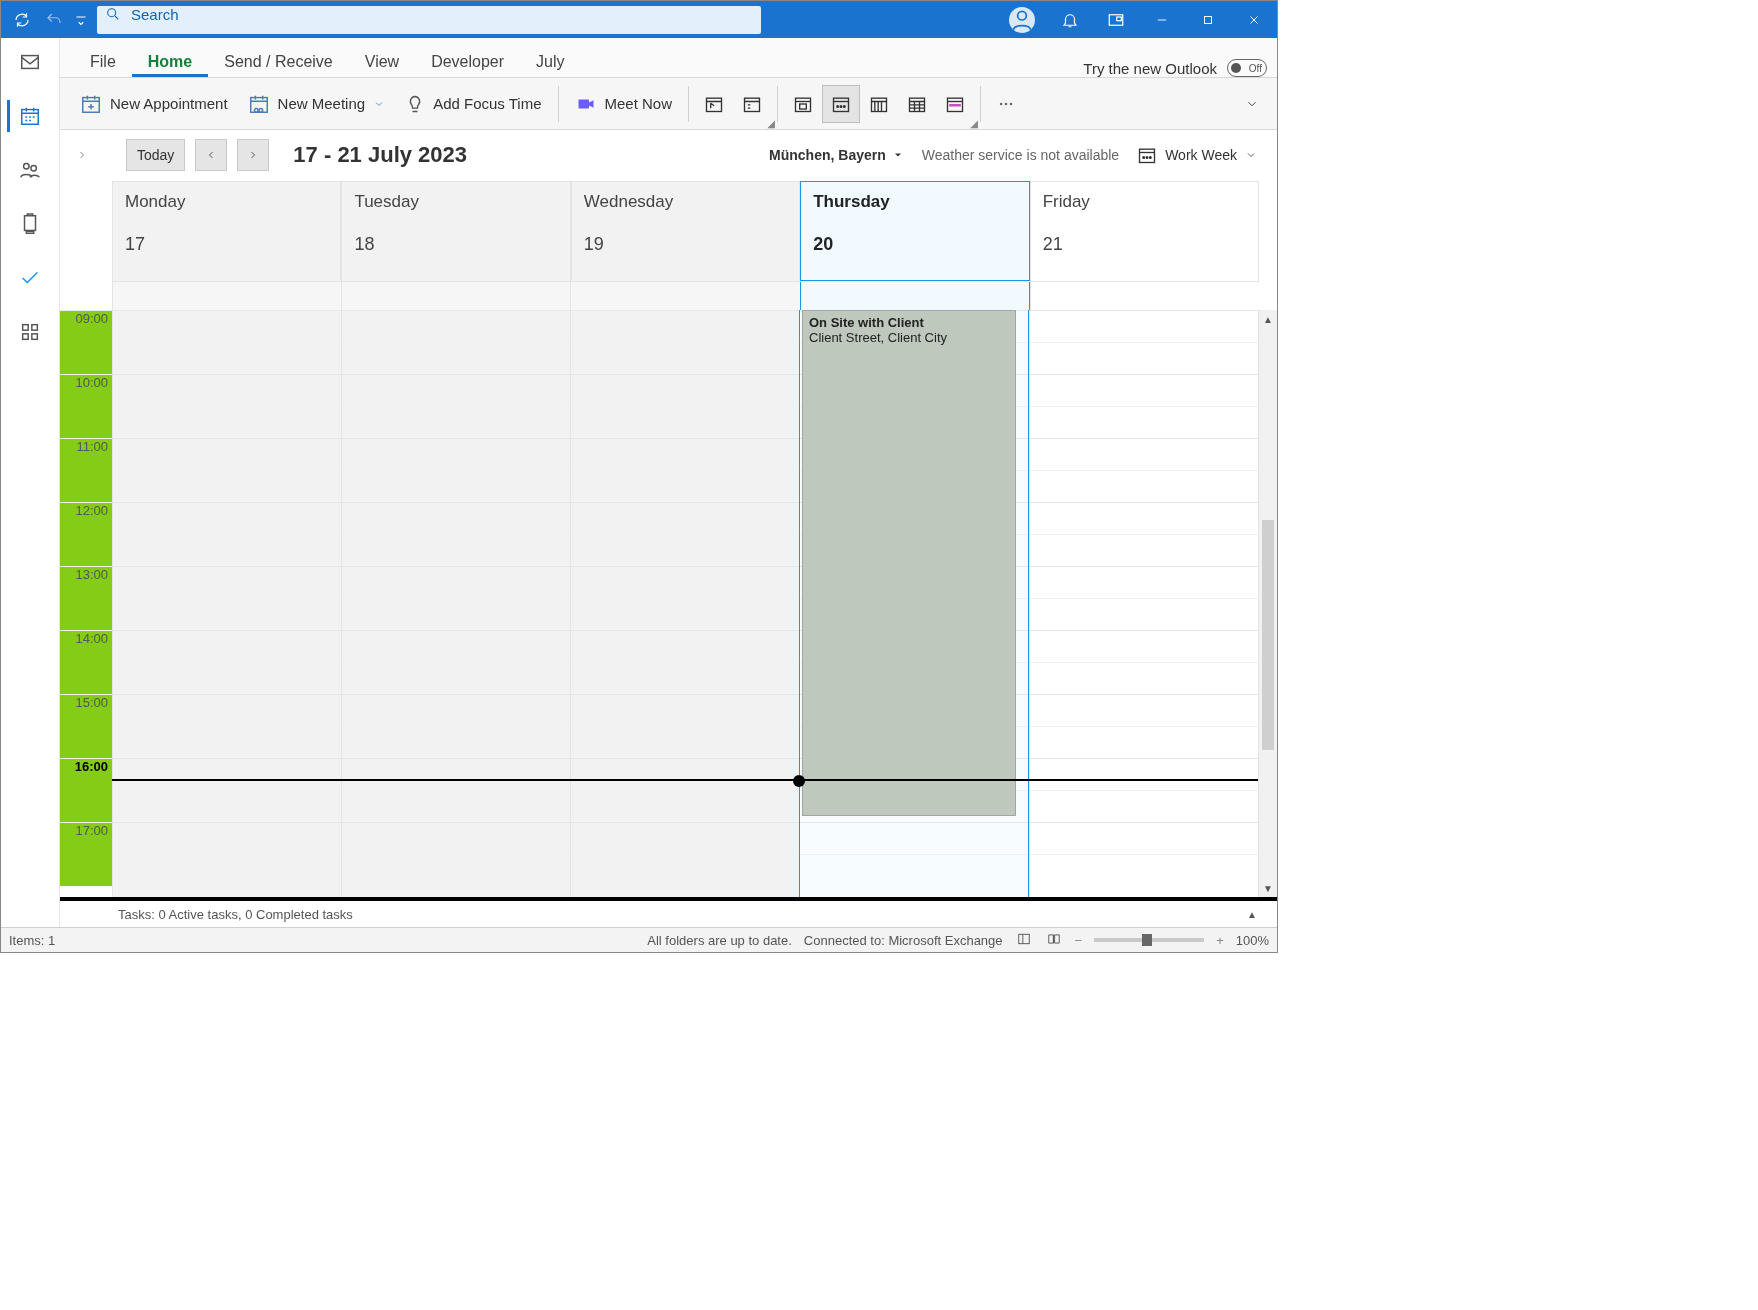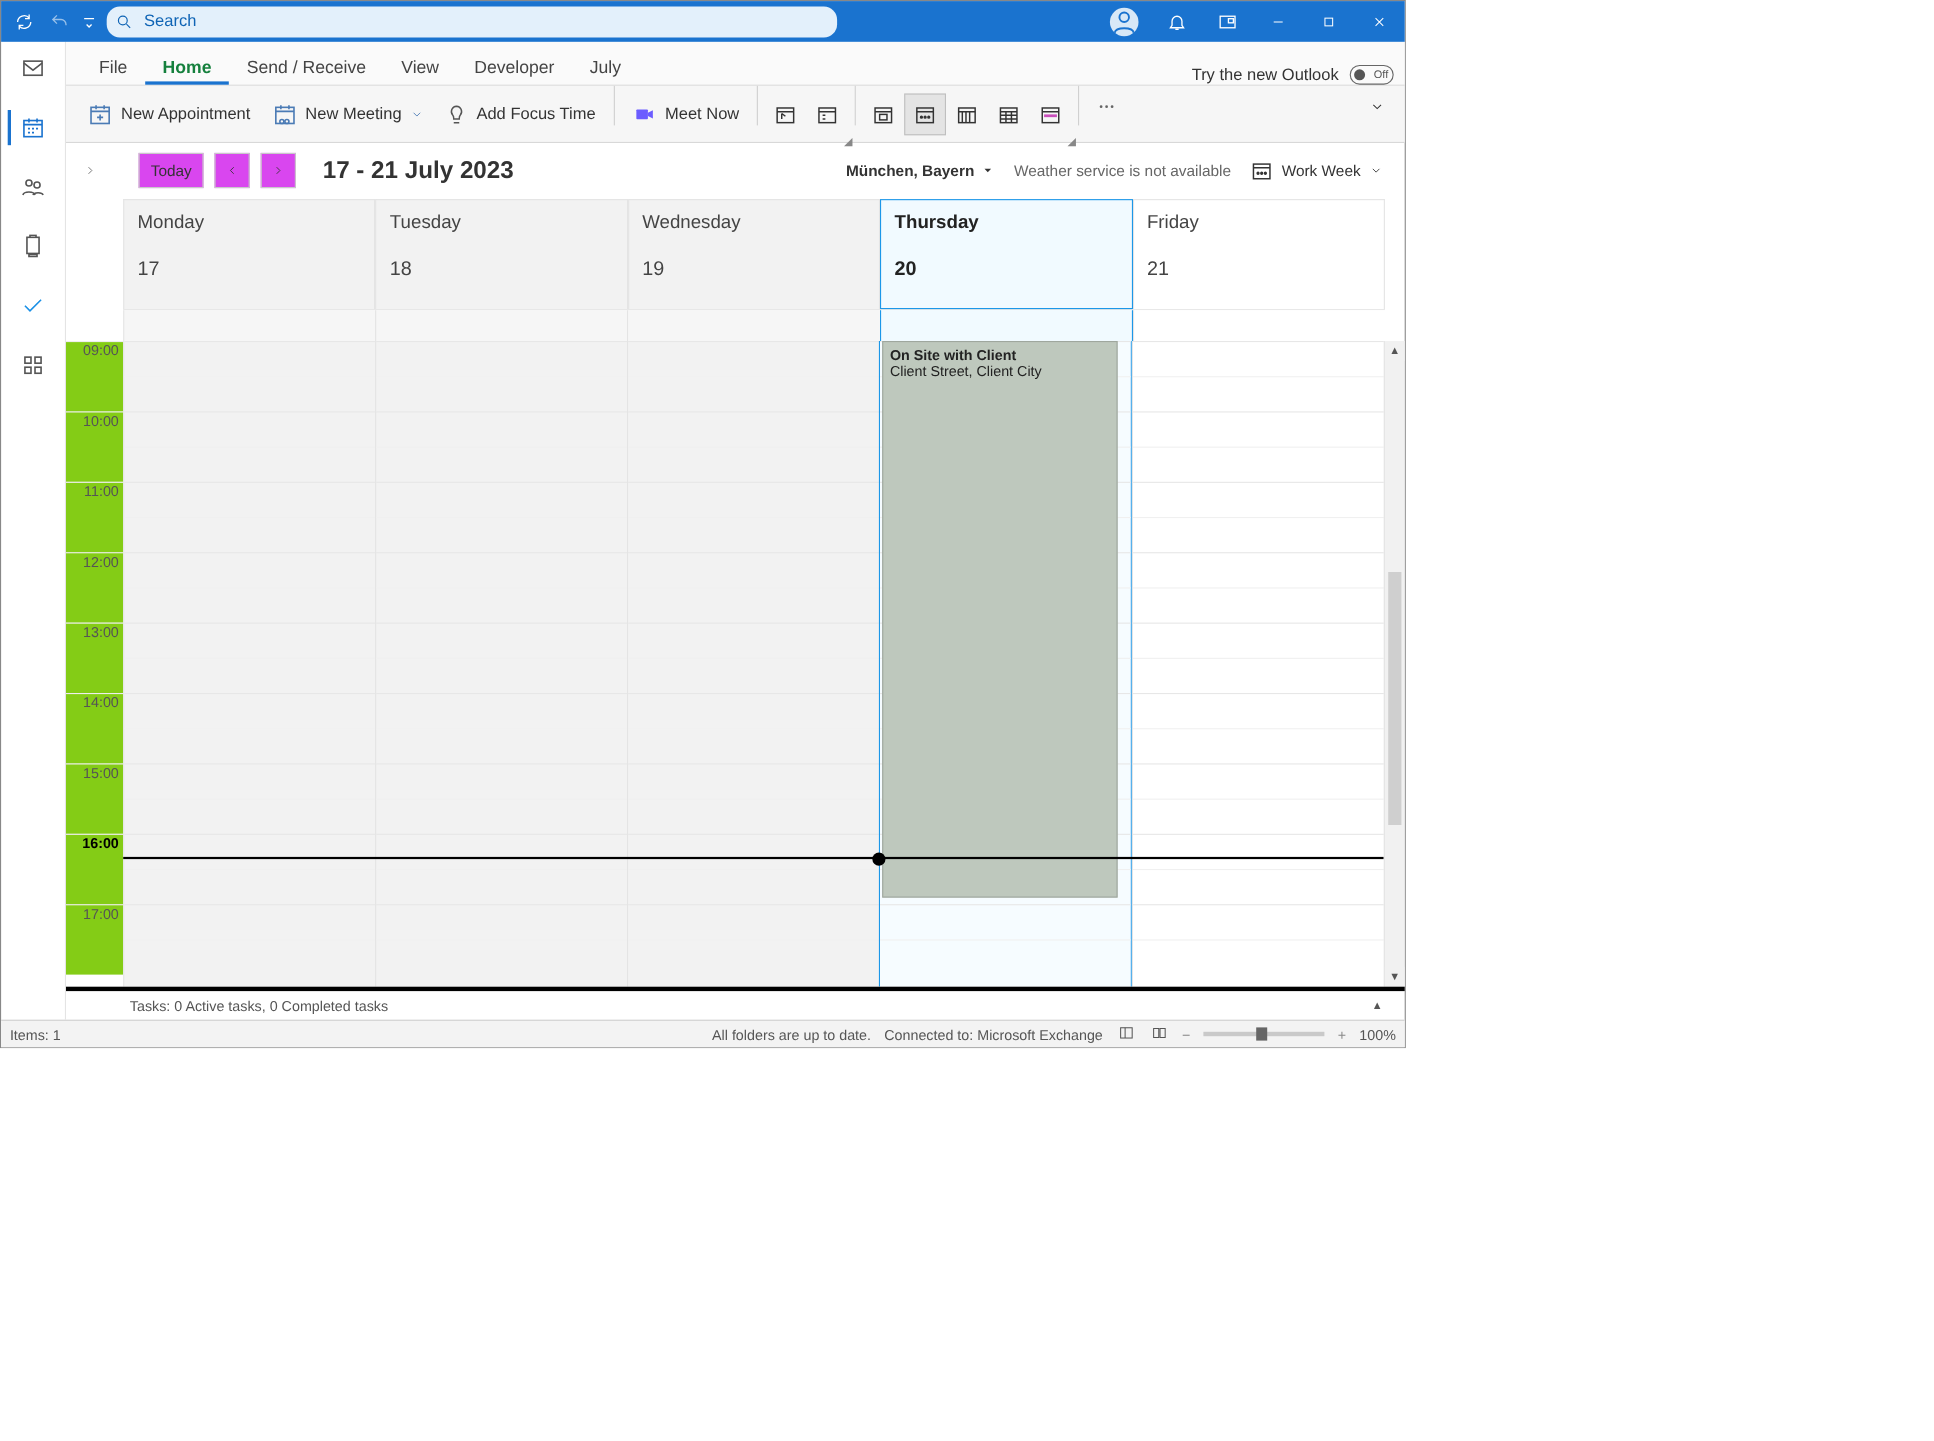--- a/index.html
+++ b/index.html
@@ -2,53 +2,53 @@
 <html><head>
 <meta charset="utf-8">
 <style>
 html,body{margin:0;padding:0;font-family:"Segoe UI",Arial,sans-serif;font-size:14px;color:#333;background:#fff;overflow:hidden}
 .app{display:flex;flex-direction:column;width:1278px;height:953px;border:1px solid #888;box-sizing:border-box}
 
 .titlebar{height:37px;background:#1a73cf;display:flex;align-items:center;color:#fff;position:relative}
 .titlebar .left{display:flex;align-items:center;gap:2px;padding-left:6px}
 .titlebar .iconbtn{width:30px;height:30px;display:flex;align-items:center;justify-content:center;color:#fff}
 .titlebar .iconbtn svg{width:18px;height:18px}
-.titlebar .searchbox{margin-left:6px;flex:0 0 auto;width:648px;height:28px;background:#e3f0fb;border-radius:12px;display:flex;align-items:center;padding:0 8px;color:#0f64b5}
+.titlebar .searchbox{margin-left:6px;flex:0 0 auto;width:648px;height:28px;background:#e3f0fb;border-radius:2px;display:flex;padding:0 8px;color:#0f64b5}
 .titlebar .searchbox svg{width:16px;height:16px;color:#0f64b5}
 .titlebar .searchbox span{margin-left:10px;font-size:15px}
 .titlebar .right{margin-left:auto;display:flex;align-items:center}
 .titlebar .wbtn{width:46px;height:37px;display:flex;align-items:center;justify-content:center}
 .avatar{width:26px;height:26px;border-radius:50%;background:#d8e8f7;display:flex;align-items:center;justify-content:center;color:#1a73cf;margin-right:4px}
 
 .menurow{display:flex;align-items:flex-end;height:40px;border-bottom:1px solid #d8d8d8;padding-left:70px;background:#fafafa;box-sizing:border-box}
 .menuitem{padding:8px 16px 6px 16px;font-size:16px;color:#444;cursor:default}
 .menuitem.active{color:#15803d;font-weight:600;border-bottom:3px solid #1a73cf;padding-bottom:3px}
 .menuright{margin-left:auto;display:flex;align-items:center;padding-right:10px;gap:10px}
 .toggle{width:40px;height:18px;border:1px solid #666;border-radius:10px;display:flex;align-items:center;justify-content:flex-end;padding:0 4px;font-size:10px;color:#555;box-sizing:border-box;position:relative}
 .toggle:before{content:"";width:10px;height:10px;border-radius:50%;background:#555;position:absolute;left:3px;top:3px}
 
-.ribbon{display:flex;height:52px;border-bottom:1px solid #d8d8d8;background:#f6f6f6;padding-left:70px;padding-right:6px;box-sizing:border-box}
+.ribbon{display:flex;align-items:center;height:52px;border-bottom:1px solid #d8d8d8;background:#f6f6f6;padding-left:70px;padding-right:6px;box-sizing:border-box}
 .ribbtn{display:flex;align-items:center;gap:8px;padding:6px 10px;font-size:15px;color:#333}
 .ribbtn svg{color:#4b7bb5}
 .ribsep{width:1px;height:36px;background:#d0d0d0;margin:0 6px}
 .smallbtn{width:36px;height:36px;display:flex;align-items:center;justify-content:center;border:1px solid transparent}
 .smallbtn.active{background:#e4e4e4;border:1px solid #bfbfbf}
 .ribgroup{display:flex;align-items:center;position:relative}
 .dlaunch{position:absolute;right:-4px;bottom:-6px;font-size:10px;color:#888}
 
 .main{display:flex;flex:1;min-height:0}
 .navrail{width:58px;border-right:1px solid #e4e4e4;display:flex;flex-direction:column;align-items:center;padding-top:8px;gap:22px}
 .navrail .nitem{width:40px;height:32px;display:flex;align-items:center;justify-content:center;color:#555}
 .navrail .nitem.active{color:#1a73cf;border-left:3px solid #1a73cf;margin-left:-3px}
 .navrail svg{width:22px;height:22px}
 .content{flex:1;display:flex;flex-direction:column;min-width:0}
 
 .calhdr{display:flex;align-items:center;height:50px;padding-left:12px;gap:10px;position:relative}
 .collapse{width:20px;height:20px;display:flex;align-items:center;justify-content:center;color:#666}
-.todaybtn,.navbtn{border:1px solid #c9c9c9;background:#d946ef;height:30px;display:flex;align-items:center;justify-content:center;font-size:14px}
+.todaybtn,.navbtn{border:1px solid #c9c9c9;background:#e5e5e5;height:30px;display:flex;align-items:center;justify-content:center;font-size:14px}
 .todaybtn{padding:0 10px}
 .navbtn{width:30px}
 .daterng{font-size:22px;font-weight:600;margin-left:14px}
 .calhdr .loc{position:absolute;right:20px;display:flex;align-items:center;gap:18px}
 .viewpick{display:flex;align-items:center;gap:8px;border:0}
 .dayheaders{display:flex;height:100px}
 .dayhdr{flex:1;border:1px solid #e4e4e4;border-bottom:0;padding:10px 0 0 12px;box-sizing:border-box;background:#f2f2f2}
 .dayhdr.today{background:#f1faff;border:1px solid #1c97e8}
 .dayhdr .name{font-size:17px;color:#444}
 .dayhdr .num{font-size:18px;color:#444;margin-top:22px}

